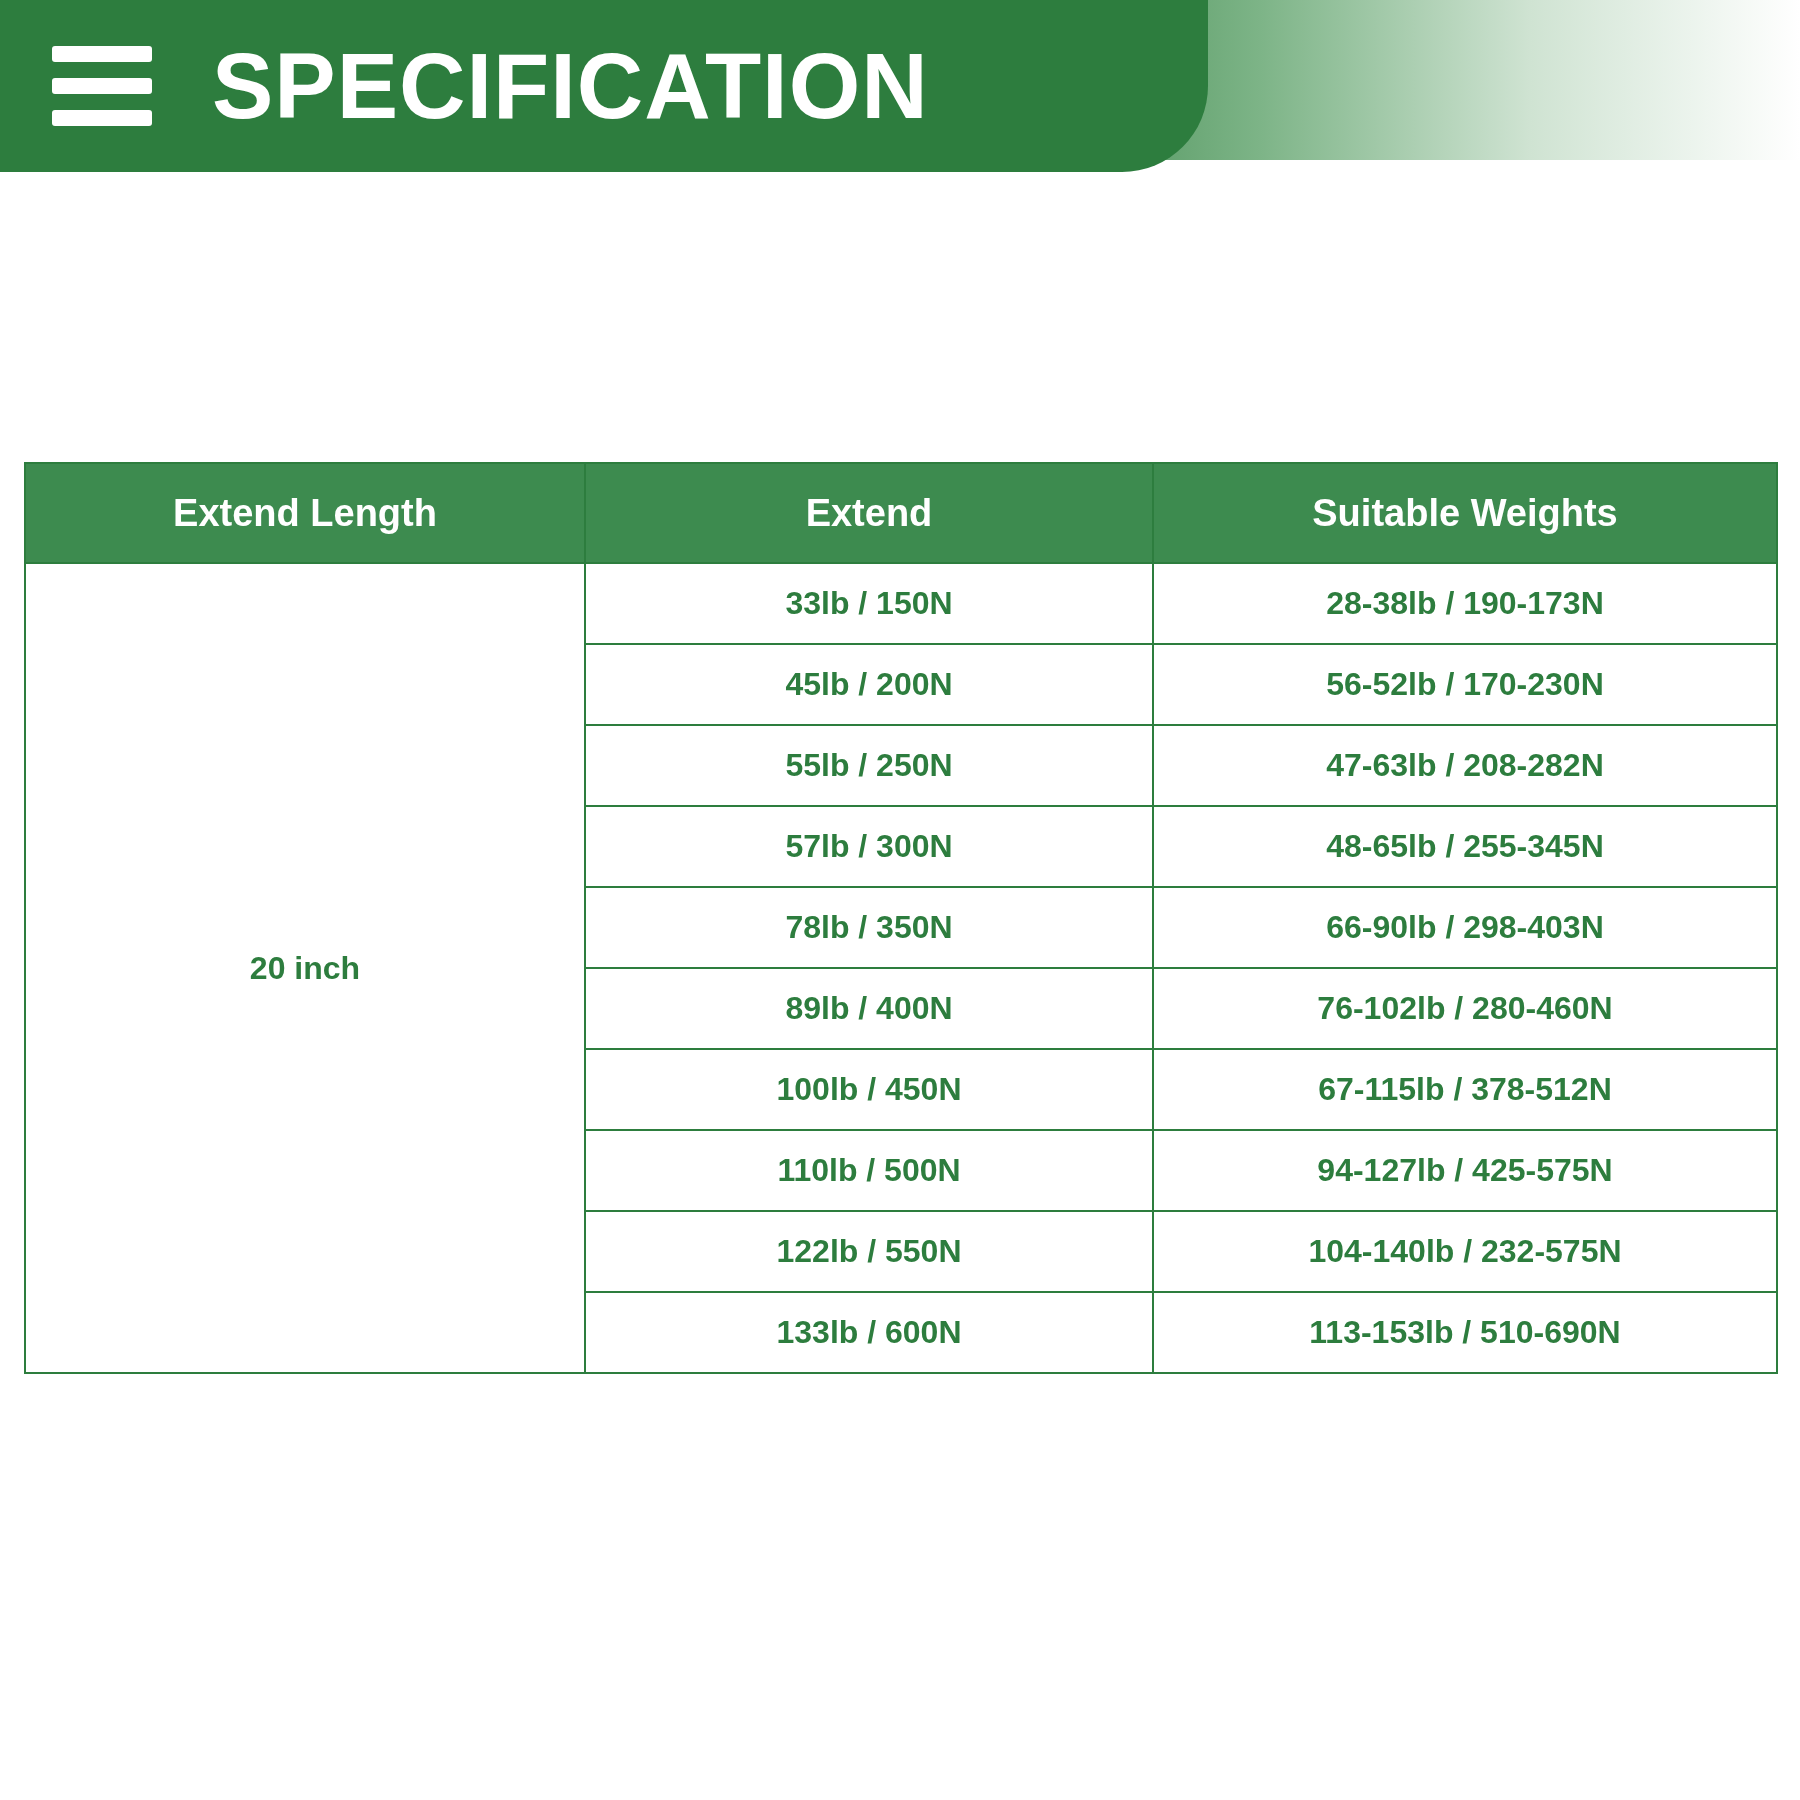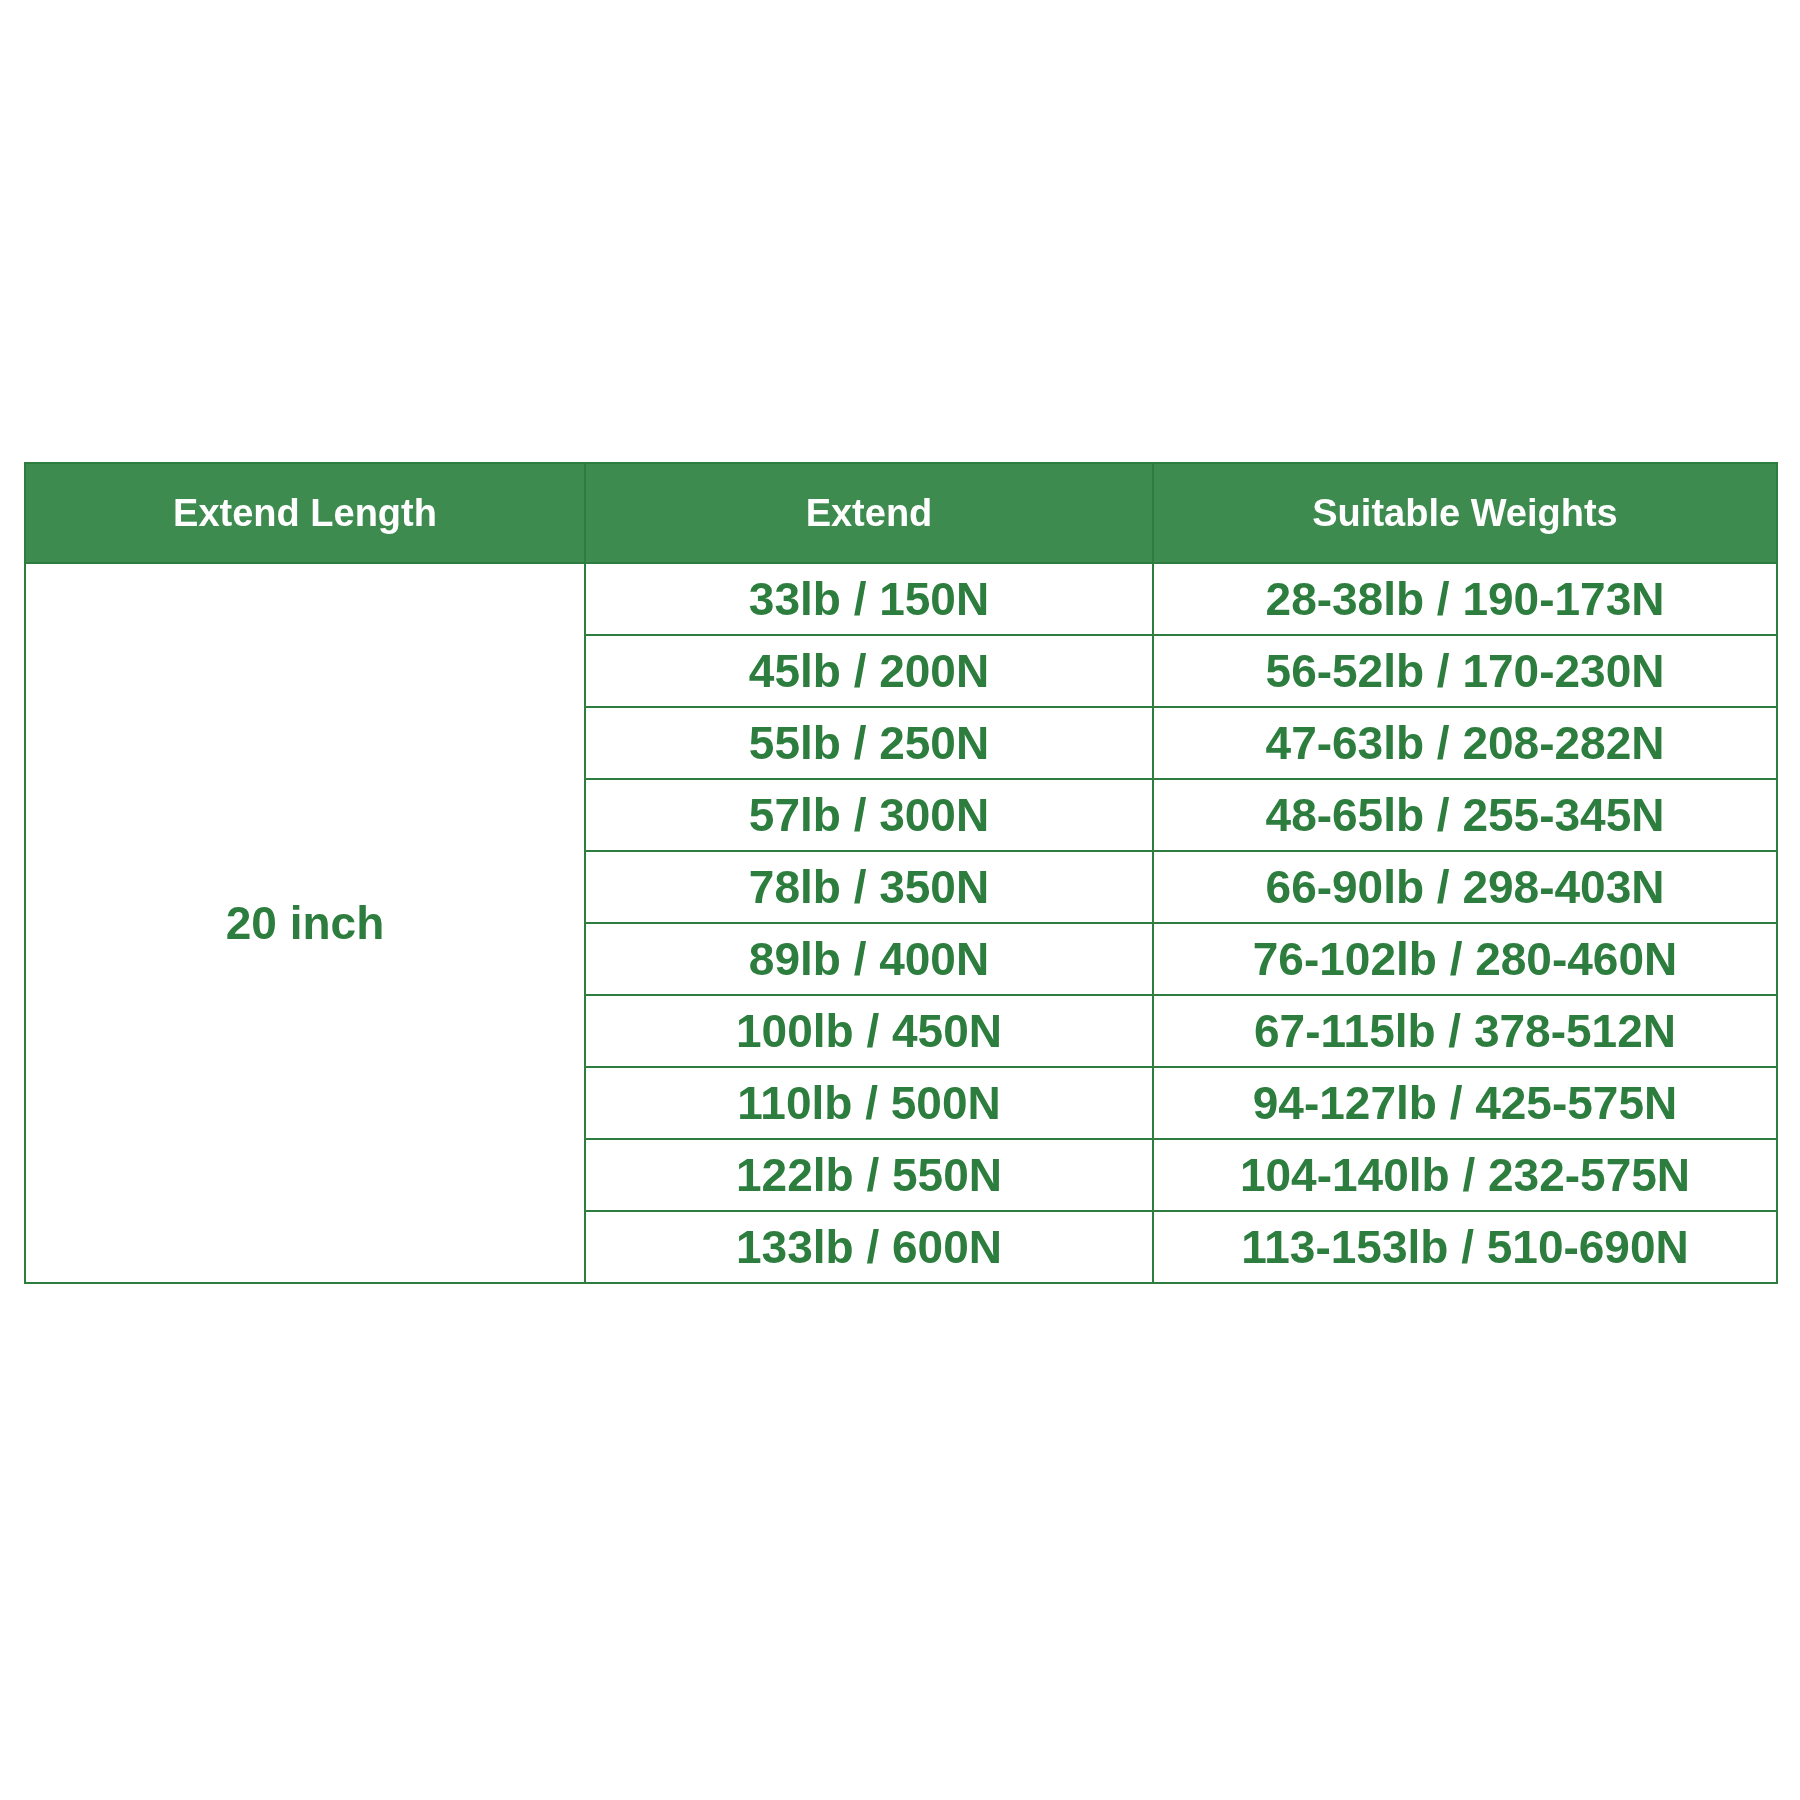--- a/index.html
+++ b/index.html
@@ -90,41 +90,52 @@
   table.spec thead th {
     background: #3d8b4f;
     color: #ffffff;
     font-size: 38px;
     font-weight: bold;
     height: 100px;
     padding: 14px 8px;
   }
   table.spec td {
     color: #2d7d3e;
-    font-size: 46px;
+    font-size: 32px;
     font-weight: bold;
-    height: 72px;
+    height: 81px;
     padding: 0 8px;
     background: #ffffff;
   }
   td.length-cell {
     font-size: 42px;
     font-weight: bold;
     color: #2d7d3e;
     margin-left: 38px;
   }
   col.c1 { width: 560px; }
   col.c2 { width: 568px; }
   col.c3 { width: 624px; }
 </style>
 </head>
 <body>
 
 <div class="page">
 
+  <div class="header-wrap">
+    <div class="header-gradient"></div>
+    <div class="header-pill">
+      <div class="hamburger">
+        <span></span>
+        <span></span>
+        <span></span>
+      </div>
+      <div class="header-title">SPECIFICATION</div>
+    </div>
+  </div>
 
   <div class="table-area">
     <table class="spec">
       <colgroup>
         <col class="c1">
           <col class="c2">
           <col class="c3">
       </colgroup>
       <thead>
         <tr>

